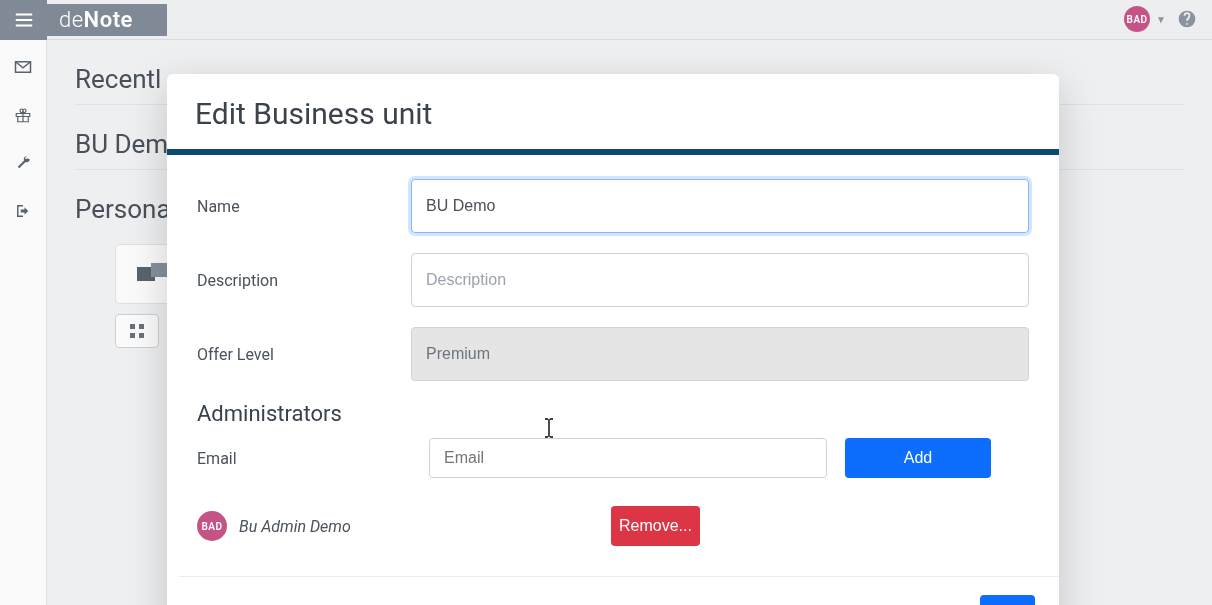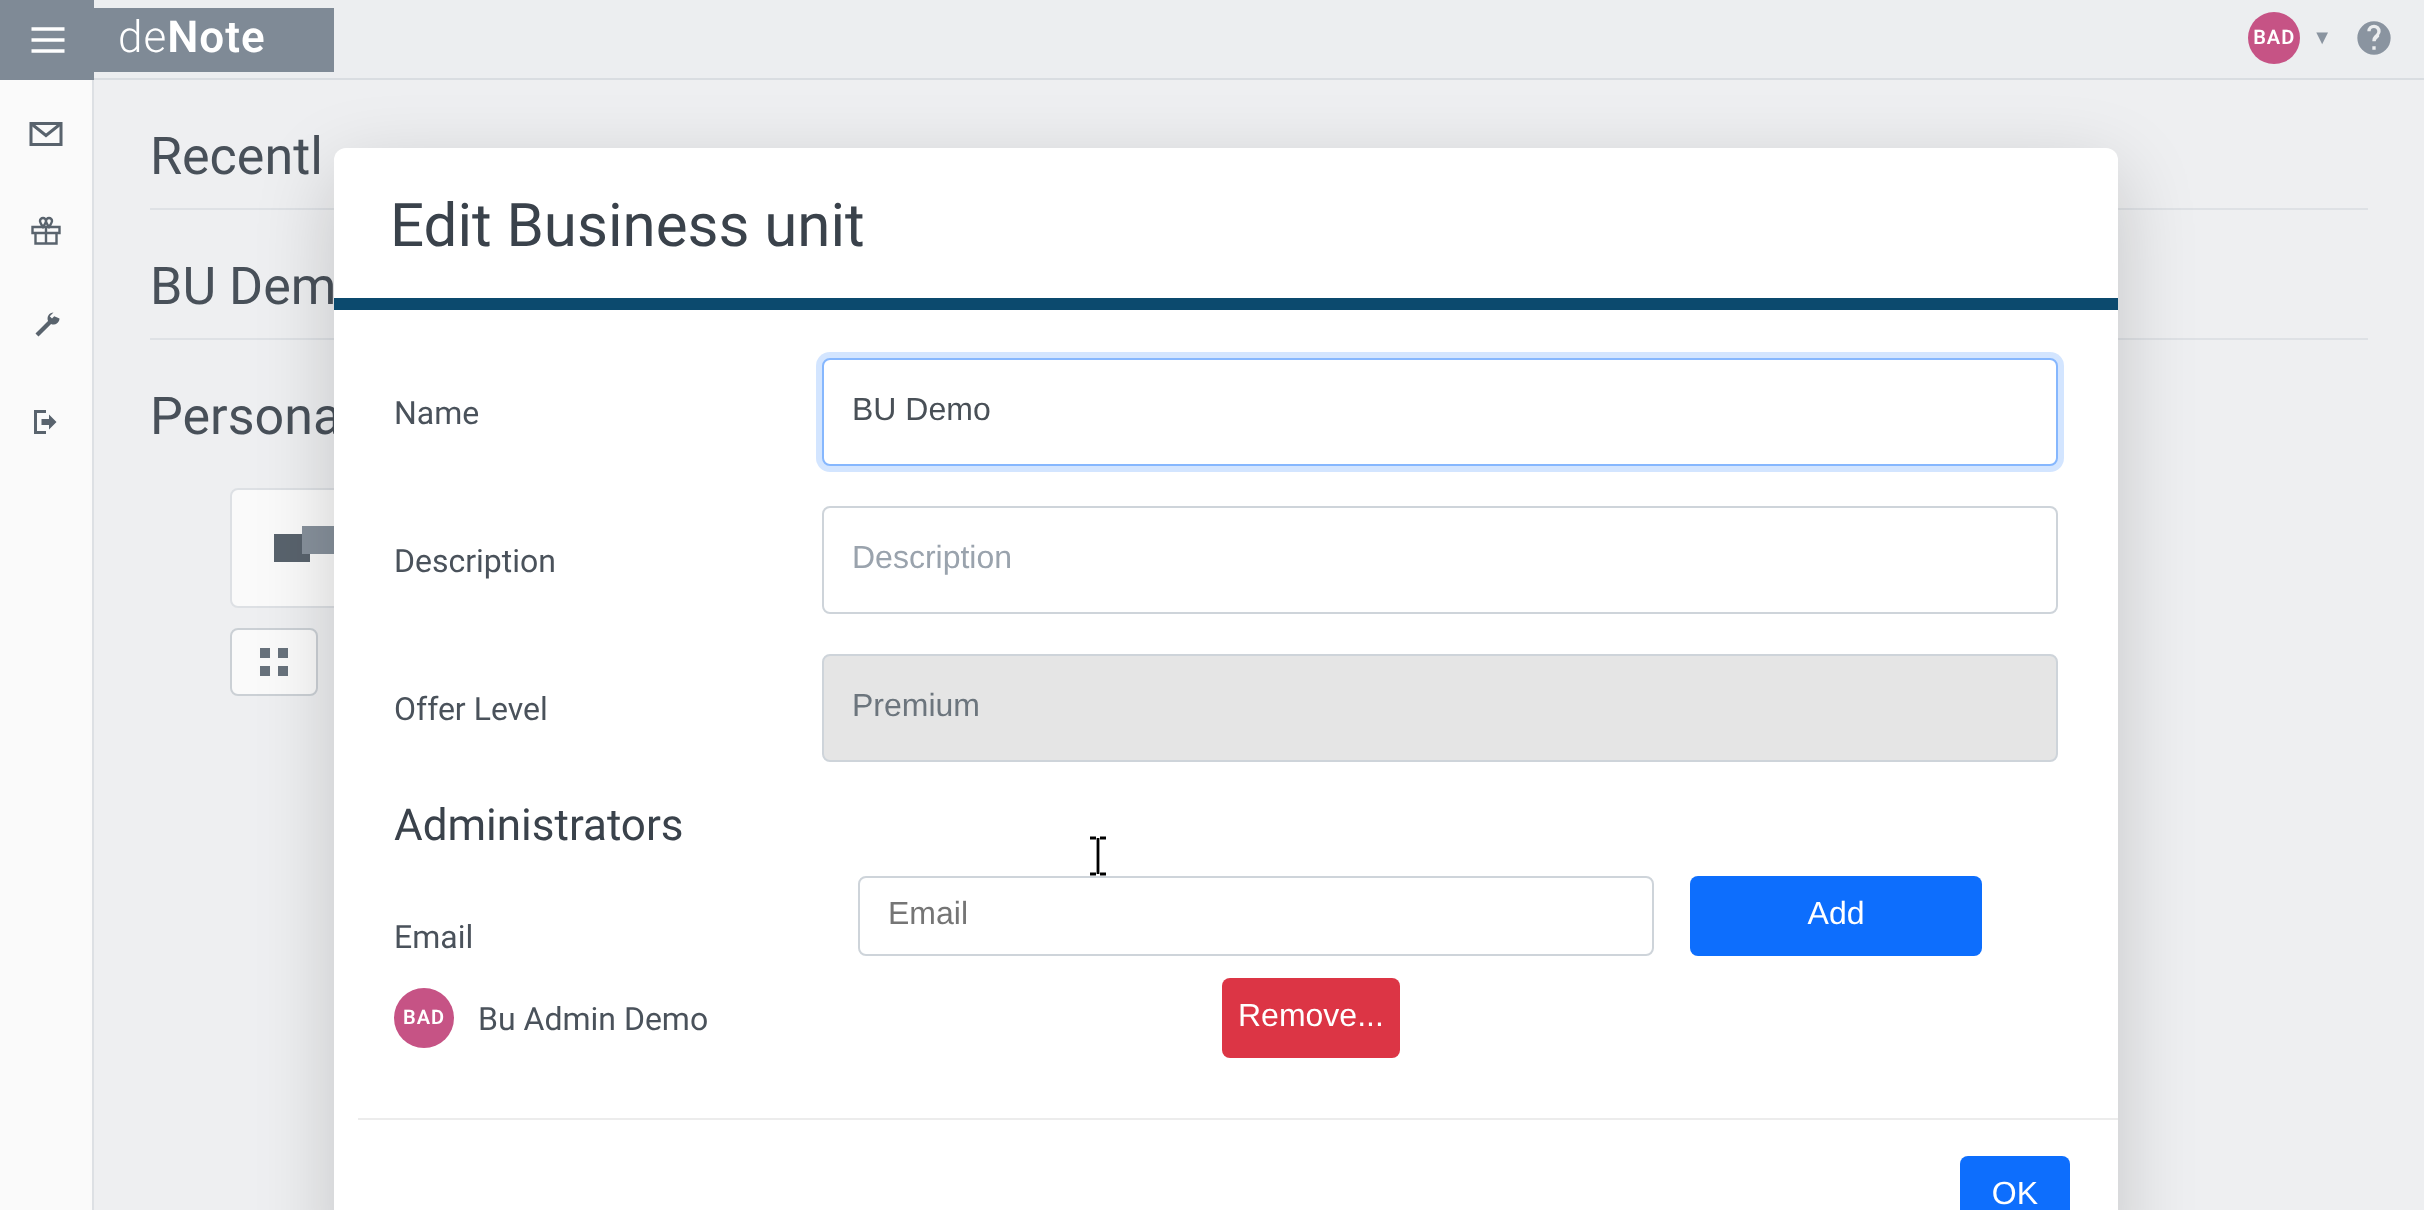--- a/index.html
+++ b/index.html
@@ -36,31 +36,31 @@
   .modal-header { padding:22px 28px 18px; border-bottom:6px solid #0c4a6e; }
   .modal-header h1 { font-size:30px; font-weight:400; color:#3a424b; }
   .modal-body { padding:24px 30px 30px; }
   .form-row { display:flex; align-items:center; margin-bottom:20px; }
   .form-label { width:214px; font-size:16px; color:#4a525b; }
   .form-control { flex:1; height:54px; border:1px solid #ced4da; border-radius:4px; padding:0 14px; font-size:16px; color:#495057; background:#fff; }
   .form-control::placeholder { color:#9aa3ad; }
   .form-control.focused { border-color:#86b7fe; box-shadow:0 0 0 3px rgba(13,110,253,0.18); outline:none; }
   .form-control.readonly { background:#e5e5e5; color:#6c757d; }
   .section-title { font-size:22px; font-weight:400; color:#3a424b; margin:6px 0 12px; }
-  .email-row { display:flex; align-items:flex-end; gap:18px; margin-bottom:11px; }
+  .email-row { display:flex; align-items:center; gap:18px; margin-bottom:28px; }
   .email-row .form-label { width:214px; }
   .email-row input { width:398px; height:40px; border:1px solid #ced4da; border-radius:4px; padding:0 14px; font-size:16px; }
   .btn { height:40px; border:none; border-radius:4px; padding:0 8px; font-size:16px; cursor:pointer; color:#fff; }
   .btn-primary { background:#0d6efd; }
   .btn-add { width:146px; }
   .btn-danger { background:#dc3545; }
   .btn-warning { background:#ffc107; color:#212529; }
   .admin-row { display:flex; align-items:center; gap:12px; }
   .admin-row .avatar-badge { width:30px; height:30px; font-size:10px; }
-  .admin-name { font-size:16px; color:#4a525b; flex:0 0 360px; }
+  .admin-name { font-size:16px; color:#4a525b; flex:0 0 360px;font-style:italic; }
   .modal-footer { border-top:1px solid #ececec; padding:18px 24px; display:flex; justify-content:flex-end; gap:12px;margin-left:12px; }
 
   .cursor-caret { position:absolute; width:14px; height:20px; pointer-events:none; }
 </style>
 </head>
 <body>
 
 <div class="topbar">
   <div class="hamburger-box">
     <svg viewBox="0 0 24 24">

